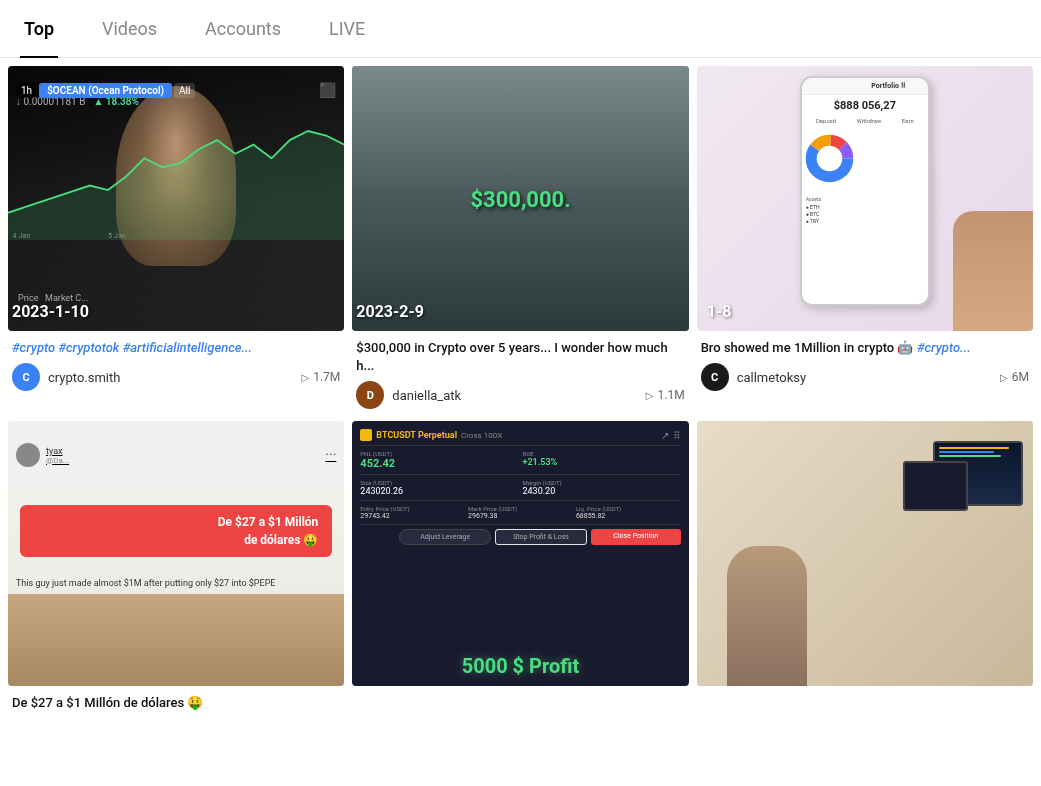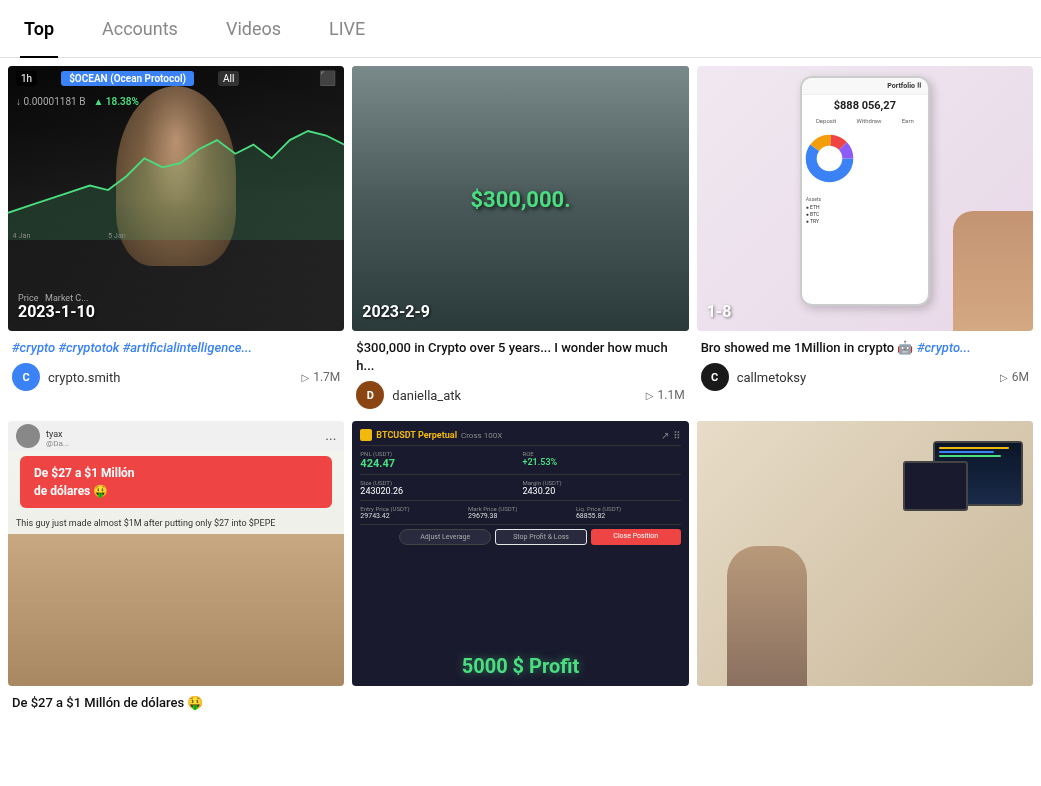--- a/index.html
+++ b/index.html
@@ -75,26 +75,26 @@
 
     
     .chart-svg {
       width: 100%;
       height: 100%;
     }
 
     
     .ticker-bar {
       position: absolute;
-      top: 4px;
+      top: 16px;
       left: 8px;
       right: 8px;
       display: flex;
       align-items: center;
-      gap: 24px;
+      gap: 2px;
       z-index: 5;
     }
     .ticker-time {
       background: rgba(0,0,0,0.7);
       color: #fff;
       font-size: 10px;
       padding: 2px 5px;
       border-radius: 3px;
     }
     .ticker-badge {
@@ -125,21 +125,21 @@
       display: flex;
       align-items: center;
       gap: 8px;
     }
     .price-down { color: #aaa; font-size: 10px; }
     .price-up { color: #4ade80; font-size: 10px; font-weight: 600; }
 
     .date-label {
       position: absolute;
       bottom: 10px;
-      left: 10px;
+      left: 4px;
       color: #fff;
       font-size: 16px;
       font-weight: 700;
       text-shadow: 1px 1px 3px rgba(0,0,0,0.8);
       z-index: 5;
     }
     .price-label-bottom {
       position: absolute;
       bottom: 28px;
       left: 10px;
@@ -176,21 +176,21 @@
       width: 130px;
       height: 230px;
       background: #fff;
       border-radius: 12px;
       border: 2px solid #ccc;
       overflow: hidden;
       box-shadow: 3px 3px 10px rgba(0,0,0,0.2);
     }
     .phone-header {
       background: #f8f8f8;
-      padding: 4px 6px;
+      padding: 4px 22px;
       font-size: 7px;
       color: #333;
       border-bottom: 1px solid #eee;
       text-align: right;
       font-weight: 700;
     }
     .phone-amount {
       text-align: center;
       font-size: 11px;
       font-weight: 700;
@@ -286,24 +286,25 @@
       position: relative;
     }
     .card4-content {
       position: absolute;
       top: 0; left: 0; right: 0; bottom: 0;
       display: flex;
       flex-direction: column;
     }
     .card4-top-bar {
       display: flex;
-      align-items: flex-end;
-      padding: 3px 8px;
+      align-items: center;
+      padding: 22px 8px;
       gap: 6px;
       background: #f0f0f0;
+      text-decoration: underline;
     }
     .card4-avatar-small {
       width: 24px;
       height: 24px;
       border-radius: 50%;
       background: #888;
     }
     .card4-username {
       font-size: 9px;
       color: #333;
@@ -311,28 +312,28 @@
     .card4-at {
       font-size: 8px;
       color: #888;
     }
     .card4-dots {
       margin-left: auto;
       font-size: 14px;
       color: #555;
     }
     .card4-red-badge {
-      margin: 5px auto;
+      margin: 16px auto;
       background: #ef4444;
       color: #fff;
       font-size: 12px;
       font-weight: 700;
       padding: 8px 14px;
       border-radius: 6px;
-      text-align: left;
+      text-align: right;
       width: calc(100% - 24px);
       line-height: 1.5;
     }
     .card4-text {
       padding: 4px 8px;
       font-size: 9px;
       color: #333;
       line-height: 1.4;
     }
     .card4-face {
@@ -481,22 +482,22 @@
       right: 0;
       bottom: 0;
       background: linear-gradient(to bottom, #7a8a8a 0%, #4a5a5a 50%, #2a3a3a 100%);
     }
   </style>
 </head>
 <body>
 
 <nav class="tab-bar">
   <div class="tab-item active">Top</div>
+  <div class="tab-item">Videos</div>
   <div class="tab-item">Accounts</div>
-  <div class="tab-item">Videos</div>
   <div class="tab-item">LIVE</div>
 </nav>
 
 <div class="grid">
 
   <div class="card">
     <div class="thumbnail thumb-1">
 
       <div class="sim-person-1"></div>
       <div class="thumb-1-overlay"></div>
@@ -634,21 +635,21 @@
           </div>
           <div class="trading-icons">
             <span>↗</span>
             <span>⠿</span>
           </div>
         </div>
         <div style="height:1px;background:#333;margin:2px 0;"></div>
         <div class="trading-pnl-row">
           <div class="pnl-item">
             <div class="pnl-label">PNL (USDT)</div>
-            <div class="pnl-value-green">424.47</div>
+            <div class="pnl-value-green">452.42</div>
           </div>
           <div class="pnl-item">
             <div class="pnl-label">ROE</div>
             <div class="pnl-value-green2">+21.53%</div>
           </div>
         </div>
         <div style="height:1px;background:#333;margin:2px 0;"></div>
         <div class="trading-pnl-row">
           <div class="pnl-item">
             <div class="pnl-label">Size (USDT)</div>

